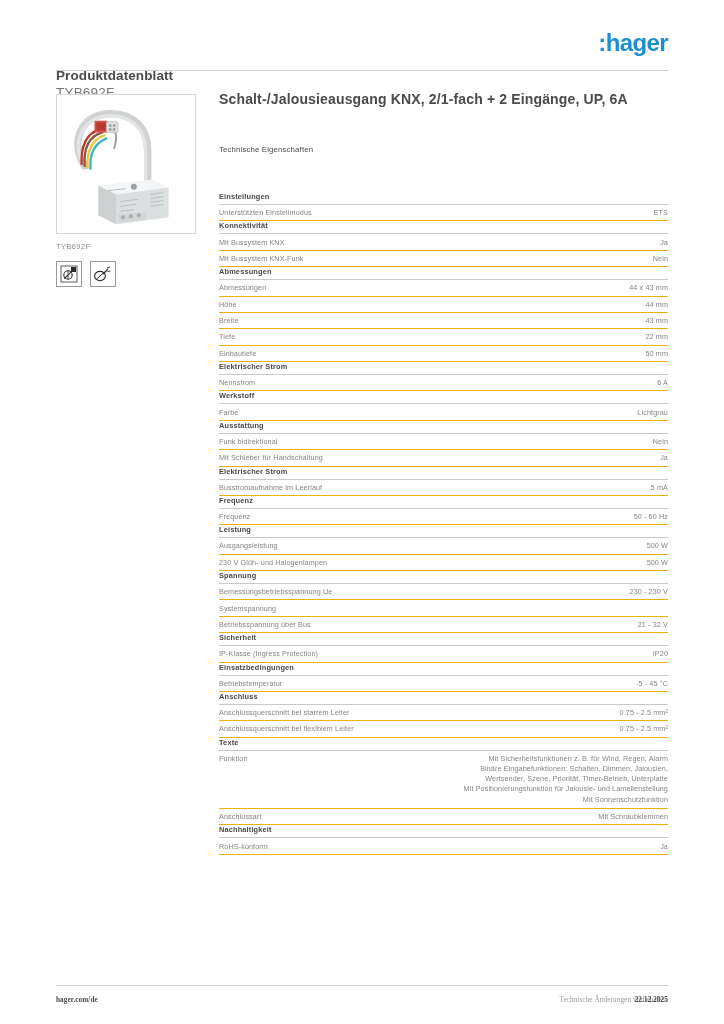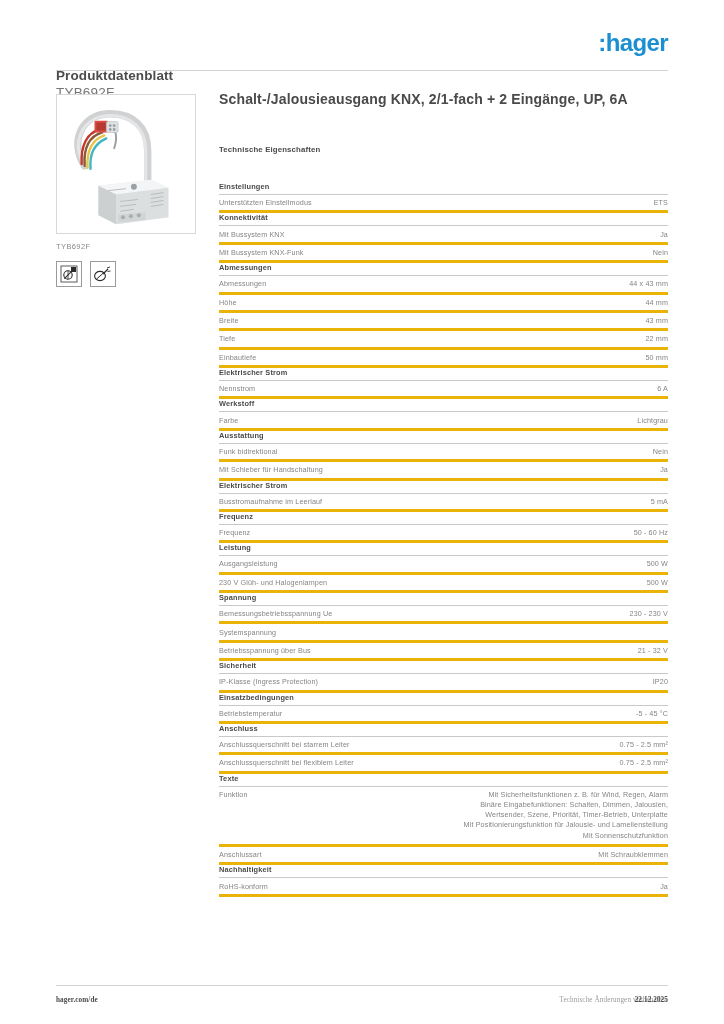--- a/index.html
+++ b/index.html
@@ -119,41 +119,41 @@
   .product-headline {
     font-size: 14px;
     font-weight: bold;
     color: #4a4a4a;
     letter-spacing: 0.15px;
     line-height: 11px;
     margin-bottom: 40px;
   }
   .section-title {
     font-size: 7.8px;
-    font-weight: bold;
+    font-weight: normal;
     color: #4a4a4a;
     letter-spacing: 0.15px;
-    margin-bottom: 28px;
+    margin-bottom: 38px;
   }
 
   .spec-group { }
   .group-heading {
     font-size: 7.4px;
     font-weight: bold;
     color: #4a4a4a;
     letter-spacing: 0.15px;
     padding-bottom: 3px;
     border-bottom: 1px solid #c9c9c9;
     margin-bottom: 0;
   }
   .spec-row {
     display: flex;
     align-items: flex-start;
     justify-content: space-between;
-    border-bottom: 3px solid #eab308;
+    border-bottom: 1px solid #eab308;
     padding: 3.2px 0 3.2px 0;
     min-height: 14px;
   }
   .spec-label {
     font-size: 7.2px;
     color: #848484;
     letter-spacing: 0.12px;
     line-height: 9px;
     flex: 0 1 auto;
     padding-right: 10px;

